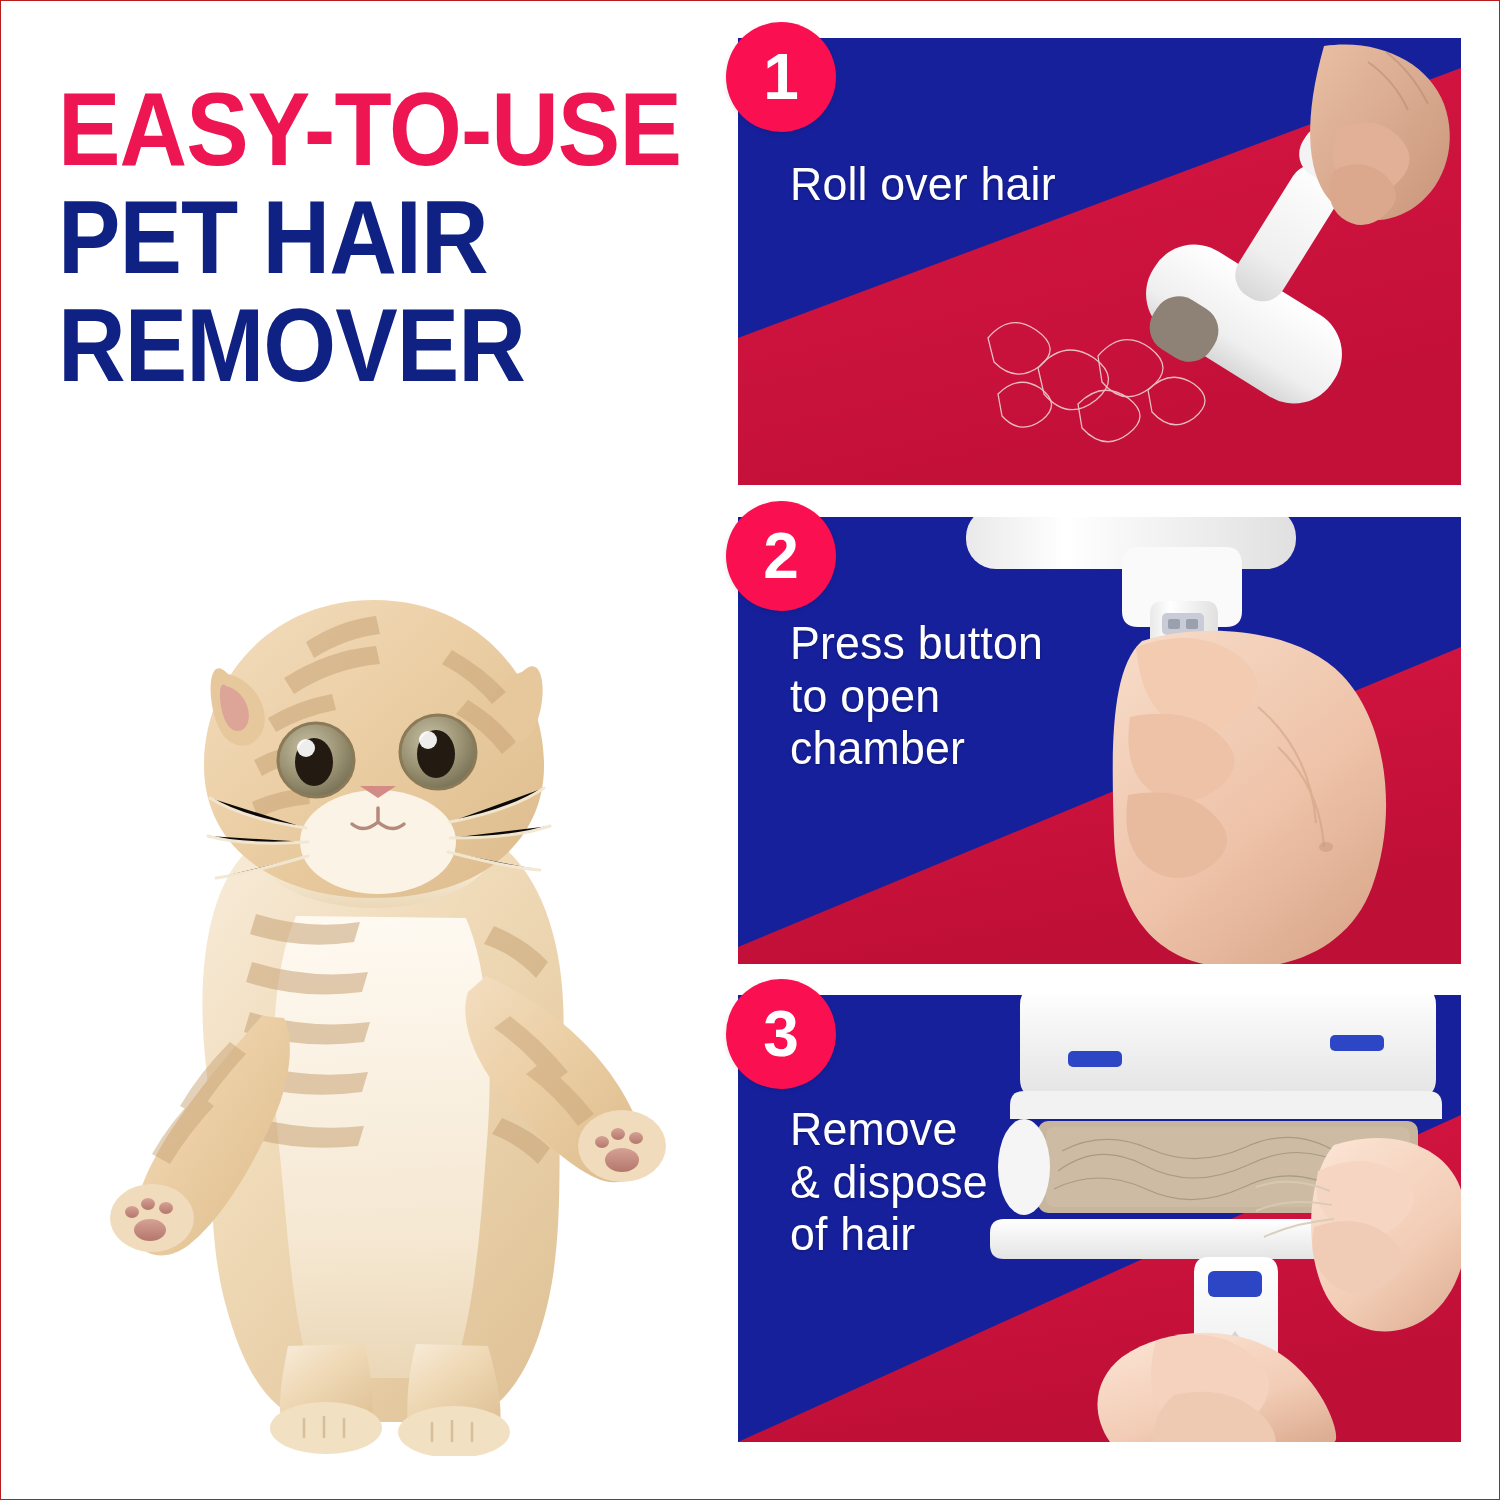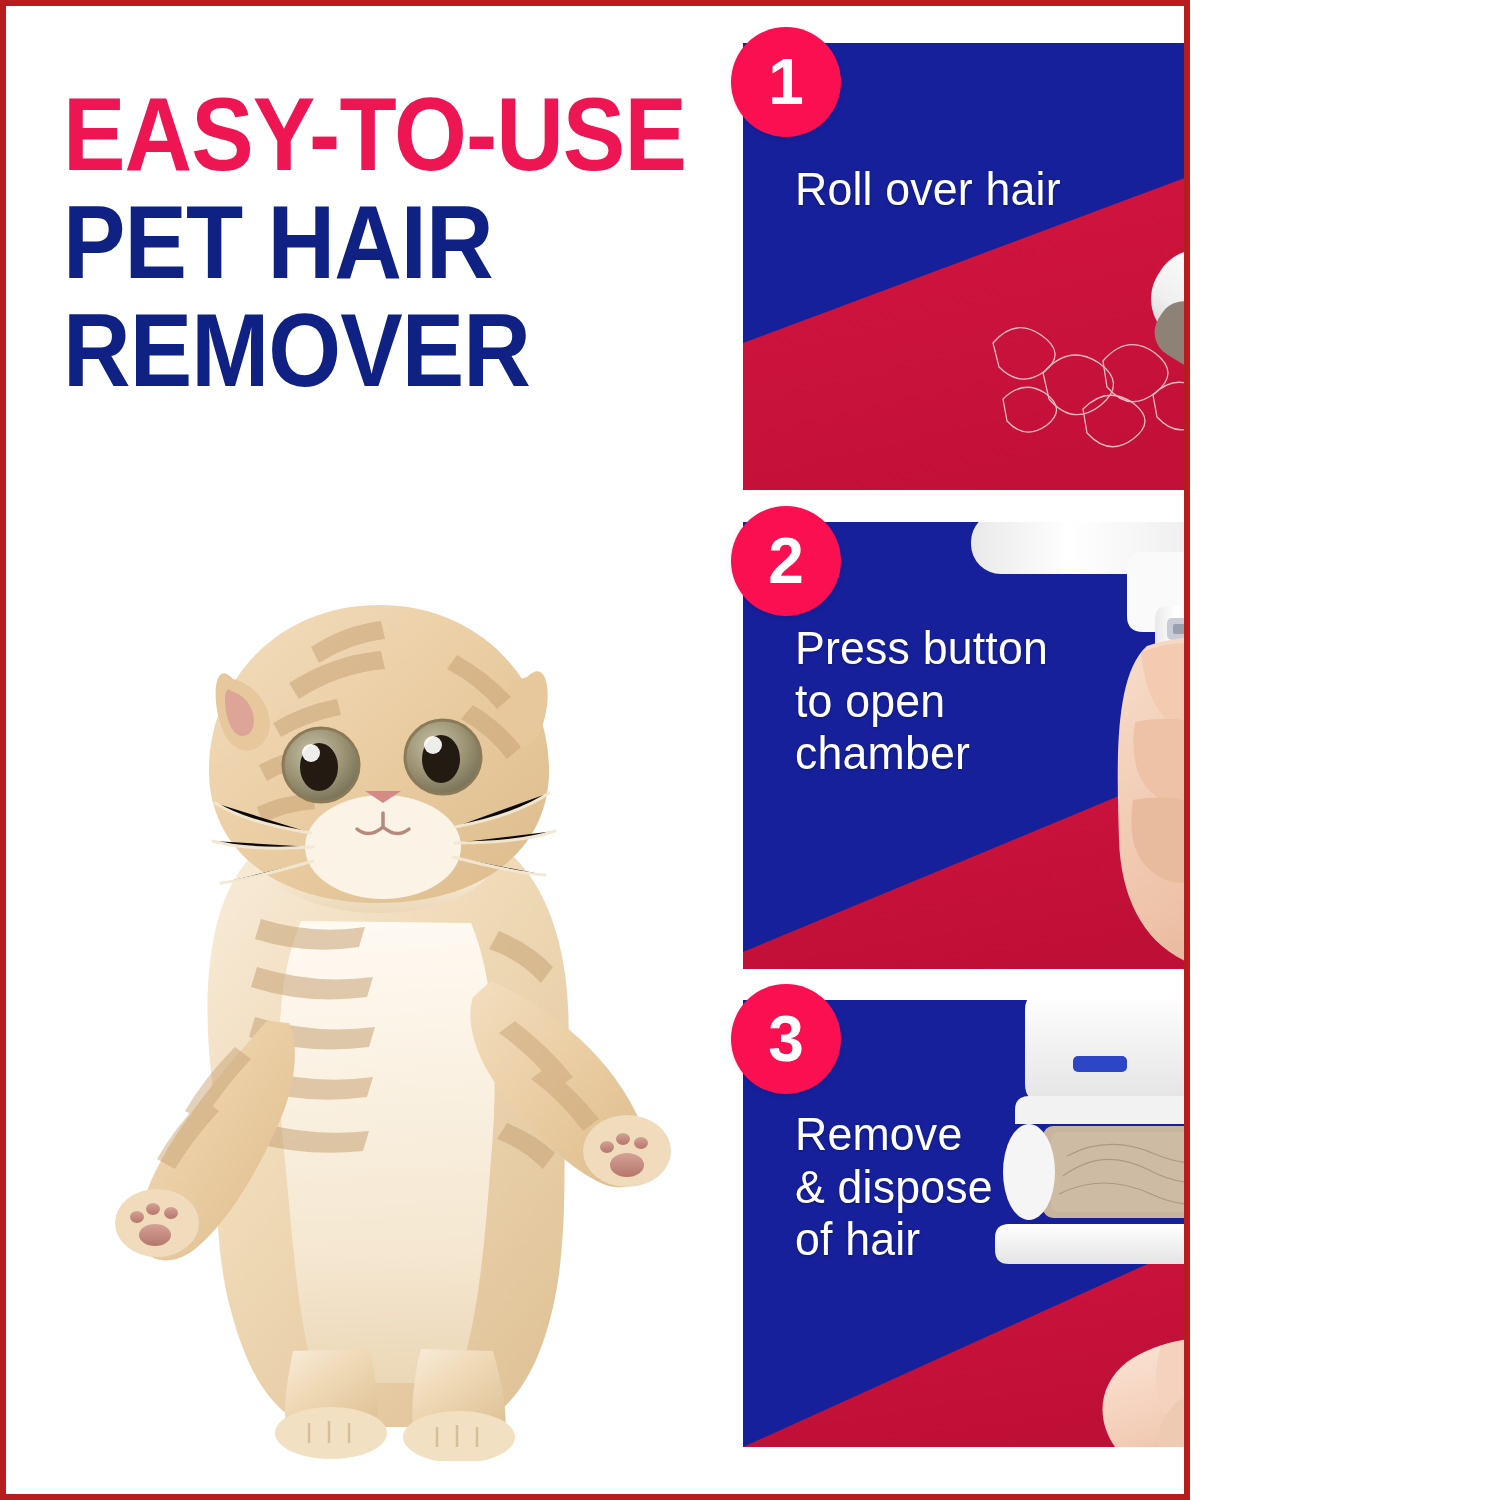--- a/index.html
+++ b/index.html
@@ -8,25 +8,25 @@
     background: #ffffff;
   }
   body {
     width: 1500px;
     height: 1500px;
     font-family: "Liberation Sans", sans-serif;
     overflow: hidden;
   }
   .canvas {
     position: relative;
-    width: 1190px;
+    width: 1500px;
     height: 1500px;
     background: #ffffff;
     box-sizing: border-box;
-    border: 6px solid #b91c1c;
+    border: 1px solid #b91c1c;
     overflow: hidden;
   }
 
   
   .headline {
     position: absolute;
     left: 57px;
     top: 78px;
     width: 660px;
   }

